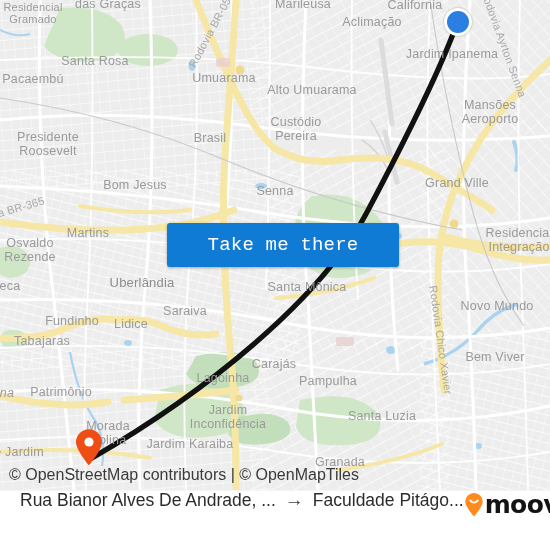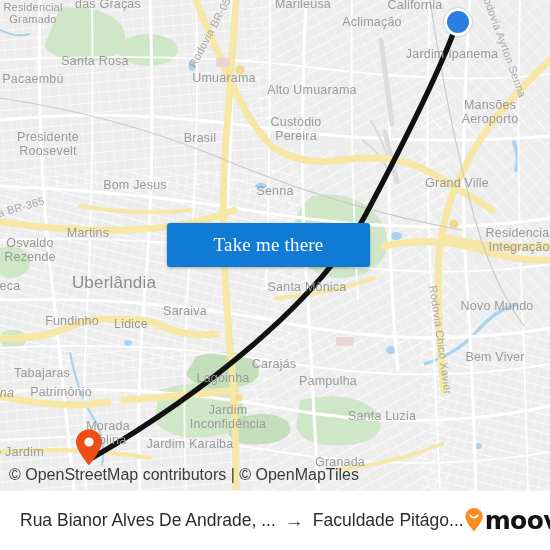--- a/index.html
+++ b/index.html
@@ -23,63 +23,63 @@
     font-family:"Liberation Sans","DejaVu Sans",sans-serif;
     white-space:nowrap;
     line-height:1.08;
     text-align:center;
     transform:translate(-50%,-50%);
     pointer-events:none;
     letter-spacing:0.2px;
   }
   .maplabel.sz-s{font-size:11px;}
   .maplabel.sz-m{font-size:12.5px;}
-  .maplabel.sz-l{font-size:17px;color:#8d8d8d;}
+  .maplabel.sz-l{font-size:13px;color:#8d8d8d;margin-left:28px;}
   .maplabel.road{color:#a8a8a8;font-size:11px;}
 
   
   #origin-marker{
     position:absolute;width:28px;height:28px;left:444px;top:8px;
     border-radius:50%;
     background:#2a7fe0;
     border:3px solid #ffffff;
     box-sizing:border-box;
     box-shadow:0 0 2px rgba(0,0,0,.35);
   }
   #dest-marker{
     position:absolute;left:74px;top:428px;width:30px;height:38px;
   }
 
   
   #cta{
-    position:absolute;left:167px;top:223px;width:203px;height:44px;
+    position:absolute;left:167px;top:223px;width:232px;height:44px;
     background:#0f7bd4;
     border:none;border-radius:3px;
     color:#ffffff;
     font-size:19px;
-    font-family:Liberation Serif, serif;
+    font-family:Liberation Mono, monospace;
     letter-spacing:.2px;
     cursor:pointer;
     box-shadow:0 1px 3px rgba(0,0,0,.3);
     padding:0;
   }
 
   
   #attribution{
     position:absolute;left:9px;top:466px;
     font-size:16px;color:#3b3b3b;
     font-family:"Liberation Sans","DejaVu Sans",sans-serif;
     white-space:nowrap;
   }
 
   
   #footer{
     position:absolute;left:0;top:490px;width:550px;height:60px;
     background:#ffffff;
-    display:flex;align-items:center;
+    display:flex;align-items:flex-start;
     box-sizing:border-box;
     padding:0 14px 0 20px;
   }
   #footer:before{
     content:"";position:absolute;left:0;top:0;width:100%;height:1px;
     background:rgba(0,0,0,0.045);
   }
   .trip-text{
     font-size:17.5px;color:#2c2c2c;white-space:nowrap;
     font-family:"Liberation Sans","DejaVu Sans",sans-serif;
@@ -256,36 +256,36 @@
         <div class="maplabel sz-m" style="left: 95px; top: 62px;">Santa Rosa</div>
         <div class="maplabel sz-m" style="left: 33px; top: 80px;">Pacaembú</div>
         <div class="maplabel sz-m" style="left: 224px; top: 79px;">Umuarama</div>
         <div class="maplabel sz-m" style="left: 312px; top: 91px;">Alto Umuarama</div>
         <div class="maplabel sz-m" style="left: 303px; top: 5px;">Marileusa</div>
         <div class="maplabel sz-m" style="left: 415px; top: 6px;">California</div>
         <div class="maplabel sz-m" style="left: 372px; top: 23px;">Aclimação</div>
         <div class="maplabel sz-m" style="left: 452px; top: 55px; text-align: center;">Jardim Ipanema</div>
         <div class="maplabel sz-m" style="left: 490px; top: 112px;">Mansões<br>Aeroporto</div>
         <div class="maplabel sz-m" style="left: 296px; top: 129px;">Custódio<br>Pereira</div>
-        <div class="maplabel sz-m" style="left: 200px; top: 139px;">Brasil</div>
+        <div class="maplabel sz-m" style="left: 210px; top: 139px;">Brasil</div>
         <div class="maplabel sz-m" style="left: 48px; top: 144px;">Presidente<br>Roosevelt</div>
         <div class="maplabel sz-m" style="left: 135px; top: 186px;">Bom Jesus</div>
         <div class="maplabel sz-m" style="left: 275px; top: 192px;">Senna</div>
         <div class="maplabel sz-m" style="left: 457px; top: 184px;">Grand Ville</div>
         <div class="maplabel sz-m" style="left: 88px; top: 234px;">Martins</div>
         <div class="maplabel sz-m" style="left: 30px; top: 250px;">Osvaldo<br>Rezende</div>
         <div class="maplabel sz-m" style="left: 10px; top: 287px;">eca</div>
         <div class="maplabel sz-l" style="left: 114px; top: 283px;">Uberlândia</div>
         <div class="maplabel sz-m" style="left: 307px; top: 288px;">Santa Mônica</div>
         <div class="maplabel sz-m" style="left: 519px; top: 240px;">Residencial<br>Integração</div>
         <div class="maplabel sz-m" style="left: 497px; top: 307px;">Novo Mundo</div>
         <div class="maplabel sz-m" style="left: 185px; top: 312px;">Saraiva</div>
         <div class="maplabel sz-m" style="left: 72px; top: 322px;">Fundinho</div>
         <div class="maplabel sz-m" style="left: 131px; top: 325px;">Lidice</div>
-        <div class="maplabel sz-m" style="left: 42px; top: 342px; margin-top: 32px;">Tabajaras</div>
+        <div class="maplabel sz-m" style="left: 42px; top: 342px;">Tabajaras</div>
         <div class="maplabel sz-m" style="left: 223px; top: 379px;">Lagoinha</div>
         <div class="maplabel sz-m" style="left: 274px; top: 365px;">Carajás</div>
         <div class="maplabel sz-m" style="left: 328px; top: 382px;">Pampulha</div>
         <div class="maplabel sz-m" style="left: 495px; top: 358px;">Bem Viver</div>
         <div class="maplabel sz-m" style="left: 61px; top: 393px; text-align: center;">Patrimônio</div>
         <div class="maplabel sz-m" style="left: 7px; top: 394px; font-style: italic;">na</div>
         <div class="maplabel sz-m" style="left: 228px; top: 417px;">Jardim<br>Inconfidência</div>
         <div class="maplabel sz-m" style="left: 382px; top: 417px;">Santa Luzia</div>
         <div class="maplabel sz-m" style="left: 108px; top: 433px;">Morada<br>Colina</div>
         <div class="maplabel sz-m" style="left: 19px; top: 453px;">e Jardim</div>

